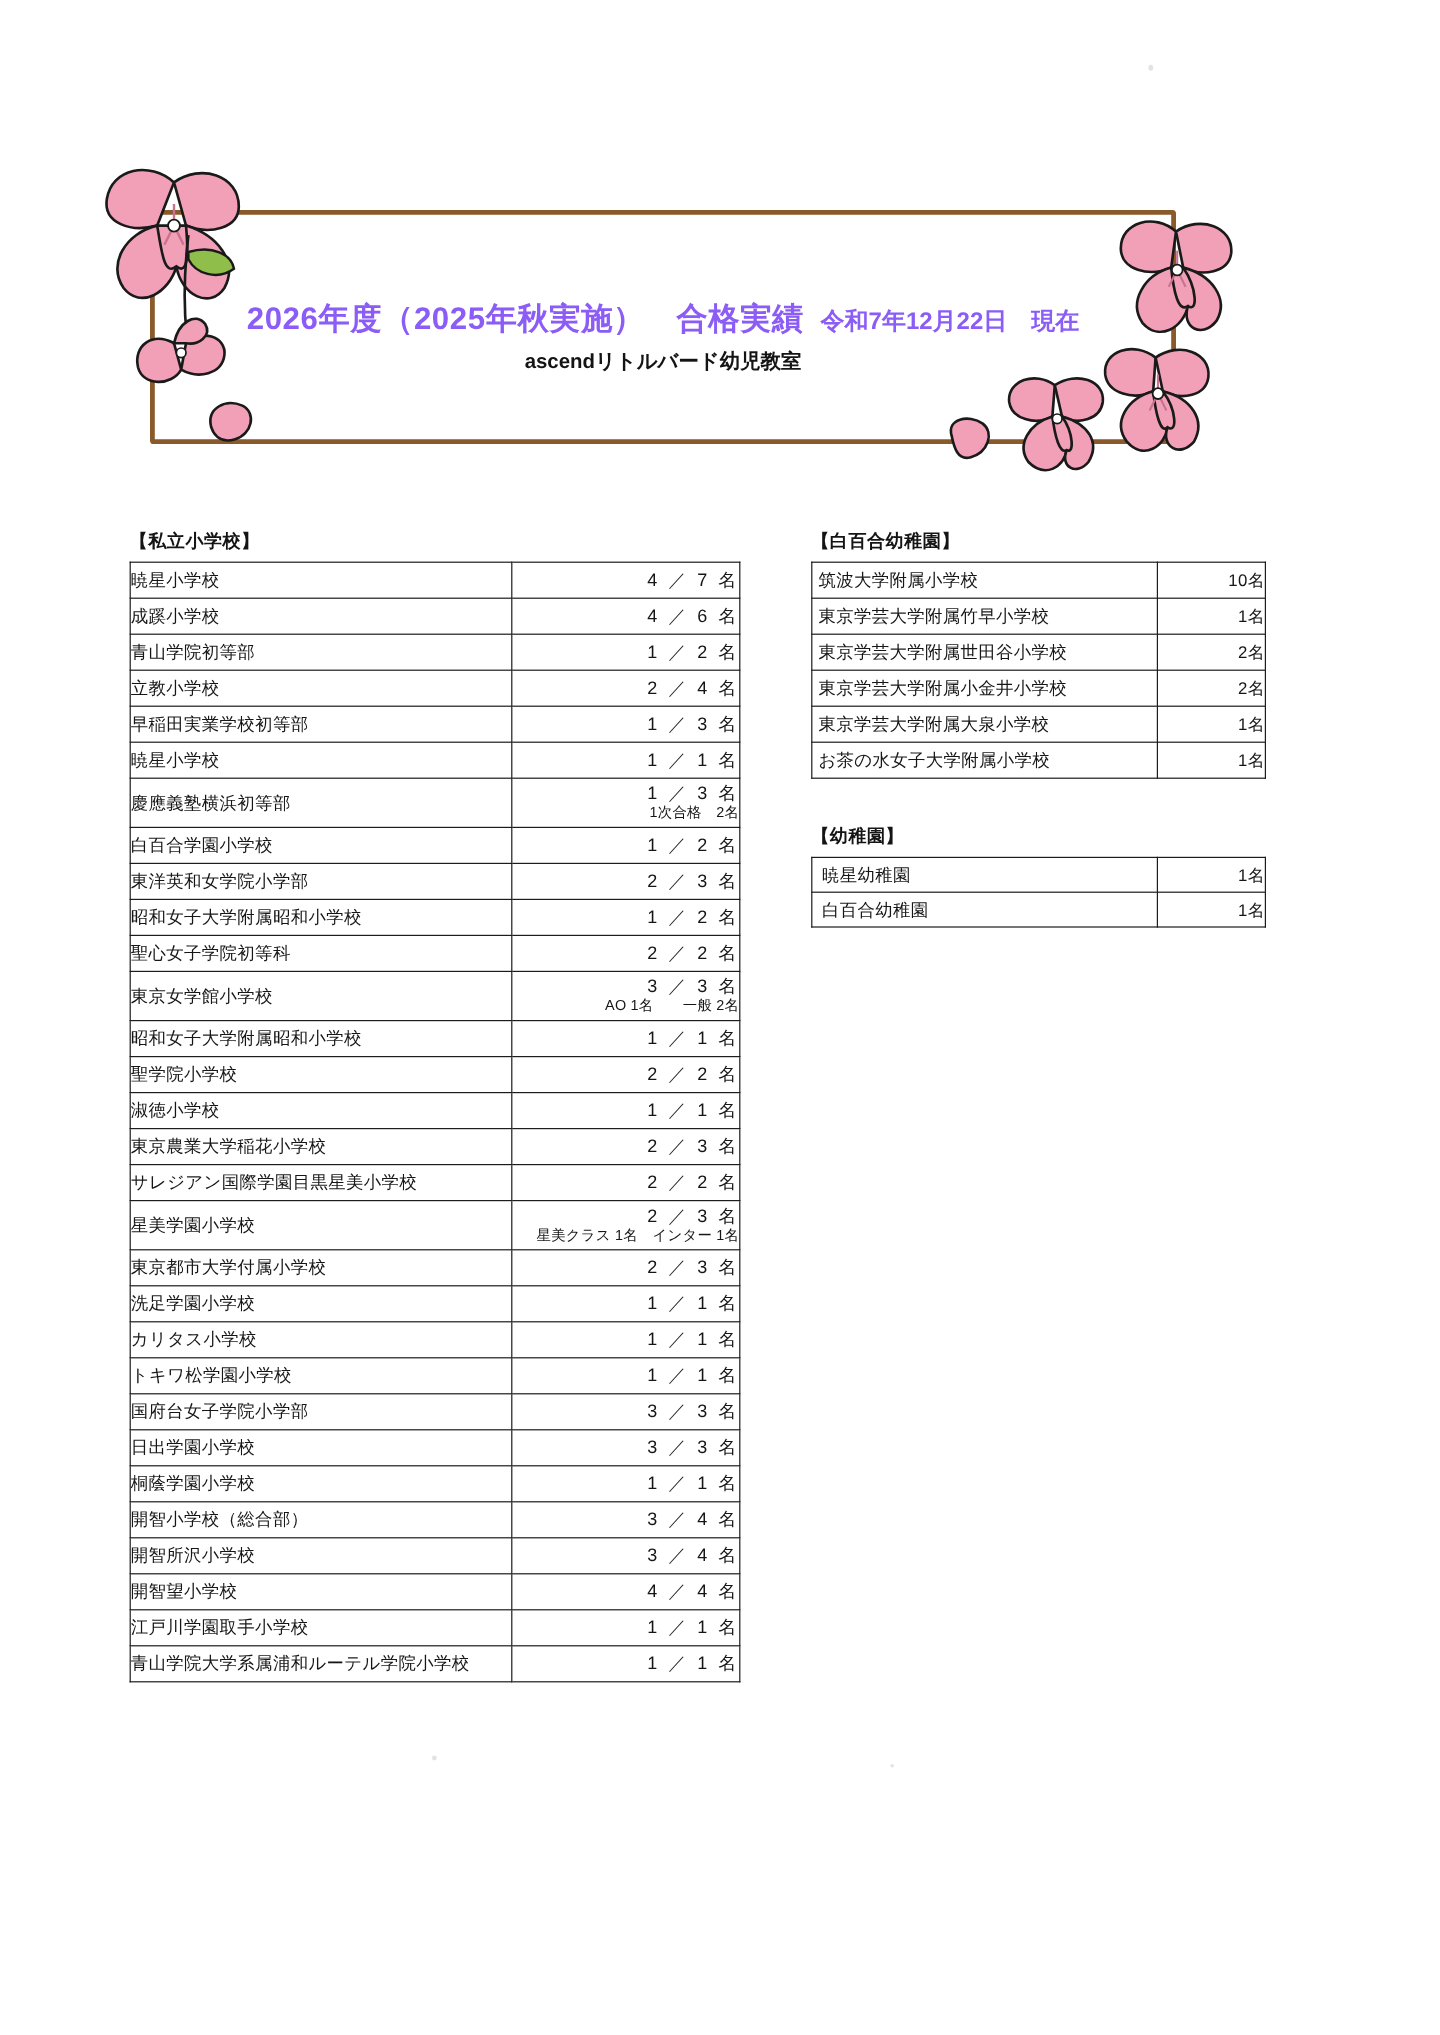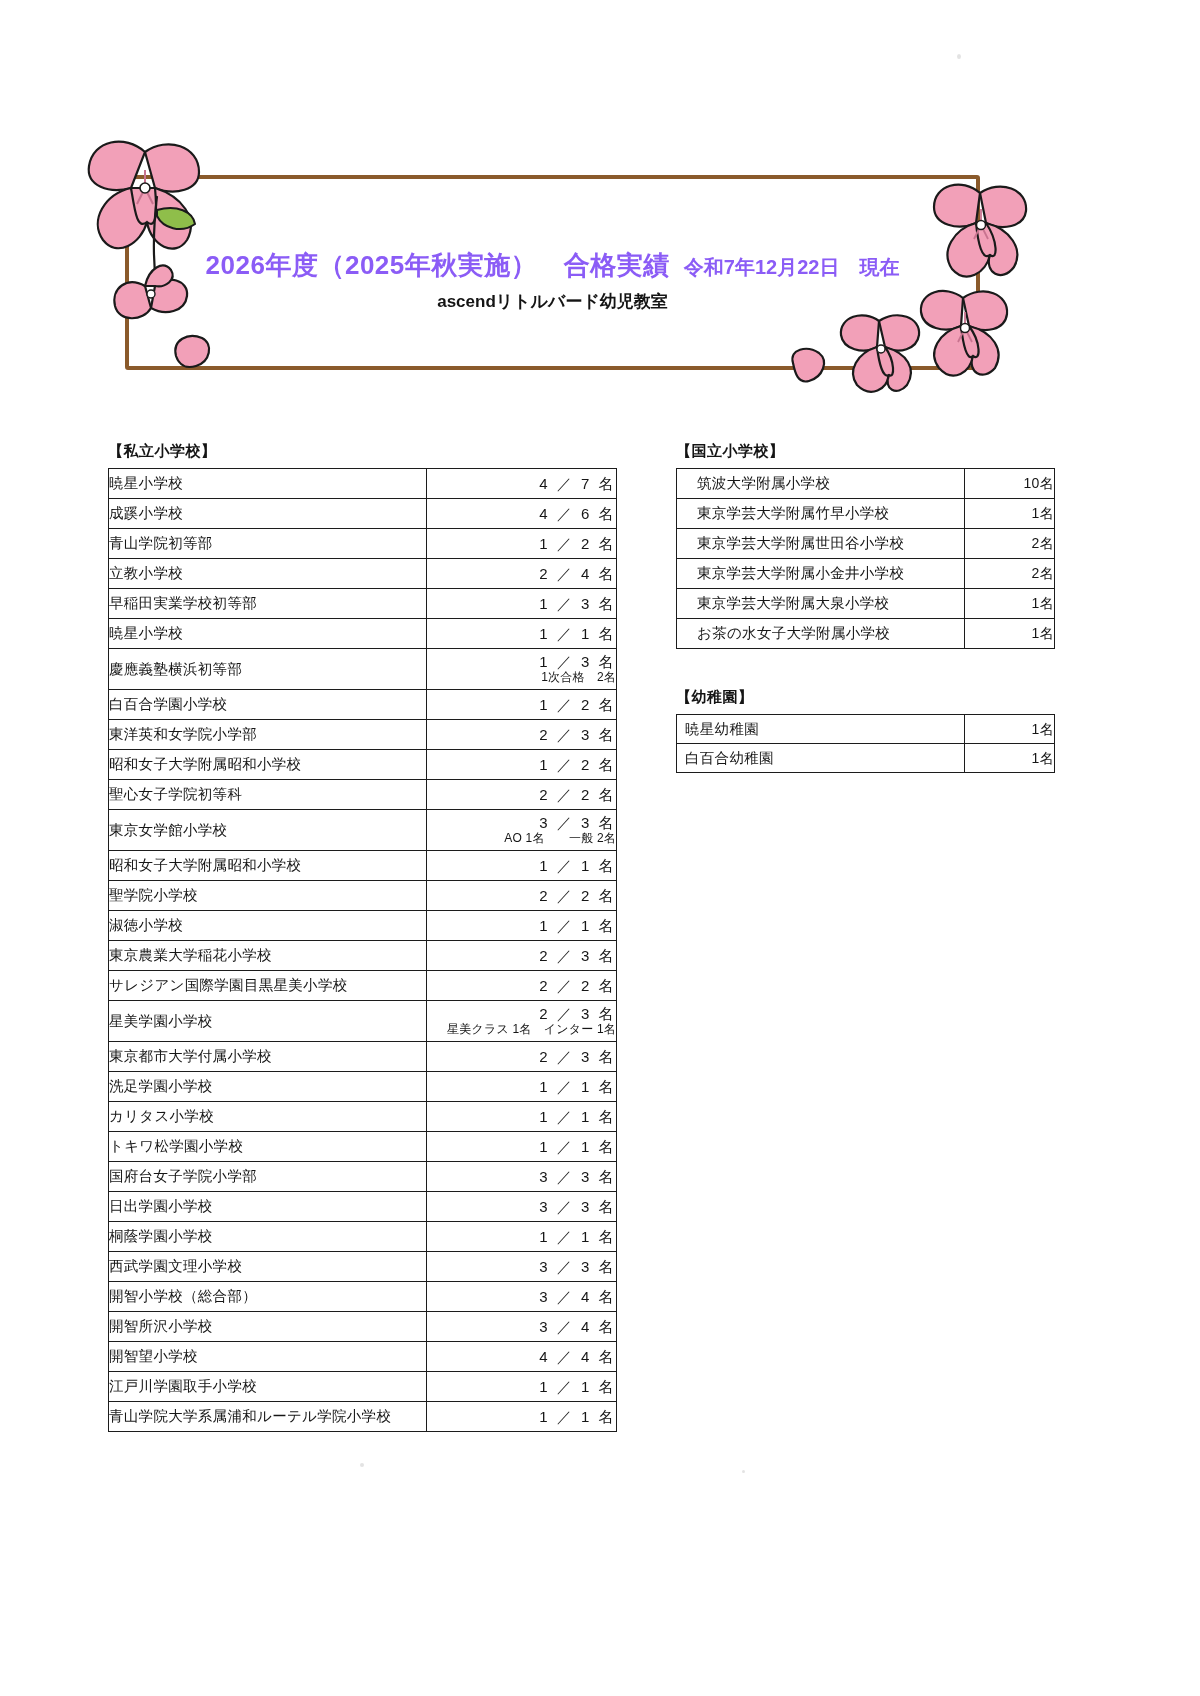--- a/index.html
+++ b/index.html
@@ -115,21 +115,21 @@
 
   
   #table-private { left: 108px; top: 468px; width: 508px; }
   #table-private col.c-name { width: 318px; }
   #table-private col.c-count { width: 190px; }
 
   
   #table-national { left: 676px; top: 468px; width: 378px; }
   #table-national col.c-name { width: 288px; }
   #table-national col.c-count { width: 90px; }
-  #table-national td.school-name { padding-left: 20px; height: 29px; }
+  #table-national td.school-name { padding-left: 5px; height: 29px; }
   #table-national td.count-cell { font-size: 14px; letter-spacing: 0.3px; }
 
   
   #table-kinder { left: 676px; top: 714px; width: 378px; }
   #table-kinder col.c-name { width: 288px; }
   #table-kinder col.c-count { width: 90px; }
   #table-kinder td.school-name { padding-left: 8px; height: 28px; }
   #table-kinder td.count-cell { font-size: 14px; letter-spacing: 0.3px; }
 
   
@@ -221,21 +221,21 @@
 
   <div id="title-block">
     <div id="main-title">
       <span>2026年度（2025年秋実施）　合格実績</span><span class="date-part">令和7年12月22日　現在</span>
     </div>
     <div id="sub-title">ascendリトルバード幼児教室</div>
   </div>
 </div>
 
 <div class="section-label" style="left:108px; top:442px;">【私立小学校】</div>
-<div class="section-label" style="left:676px; top:442px;">【国立小学校】</div>
+<div class="section-label" style="left:676px; top:442px;">【白百合幼稚園】</div>
 <div class="section-label" style="left:676px; top:688px;">【幼稚園】</div>
 
 <table class="result-table" id="table-private">
   <colgroup>
       <col class="c-name">
       <col class="c-count">
     </colgroup>
   <tbody>
       <tr>
         <td class="school-name">暁星小学校</td>
@@ -384,26 +384,20 @@
           <span class="main-count">3 ／ 3 名</span>
         </td>
       </tr>
       <tr>
         <td class="school-name">桐蔭学園小学校</td>
         <td class="count-cell">
           <span class="main-count">1 ／ 1 名</span>
         </td>
       </tr>
       <tr>
-        <td class="school-name">西武学園文理小学校</td>
-        <td class="count-cell">
-          <span class="main-count">3 ／ 3 名</span>
-        </td>
-      </tr>
-      <tr>
         <td class="school-name">開智小学校（総合部）</td>
         <td class="count-cell">
           <span class="main-count">3 ／ 4 名</span>
         </td>
       </tr>
       <tr>
         <td class="school-name">開智所沢小学校</td>
         <td class="count-cell">
           <span class="main-count">3 ／ 4 名</span>
         </td>

